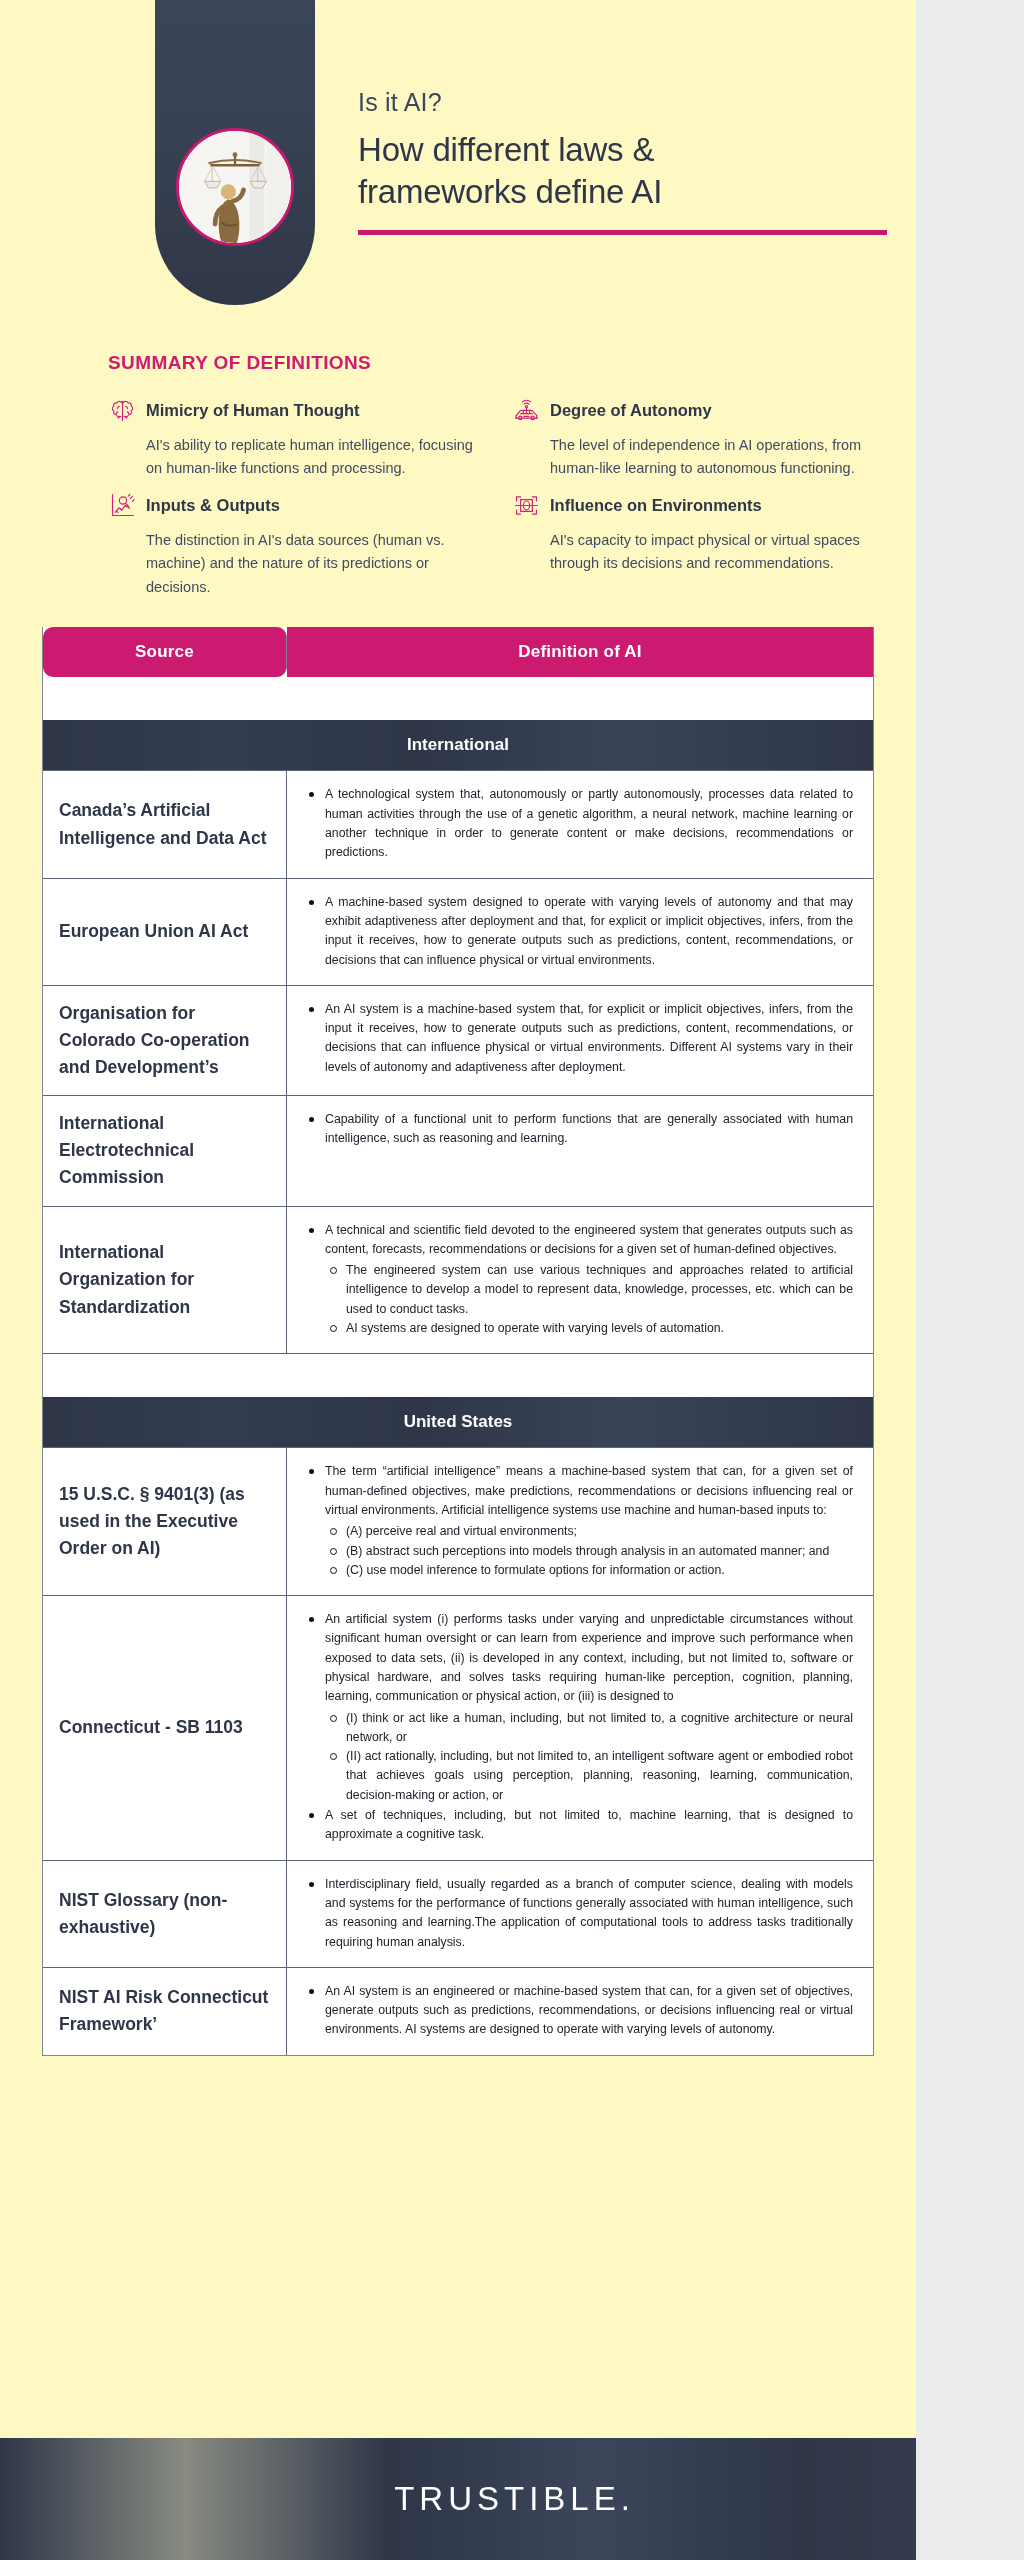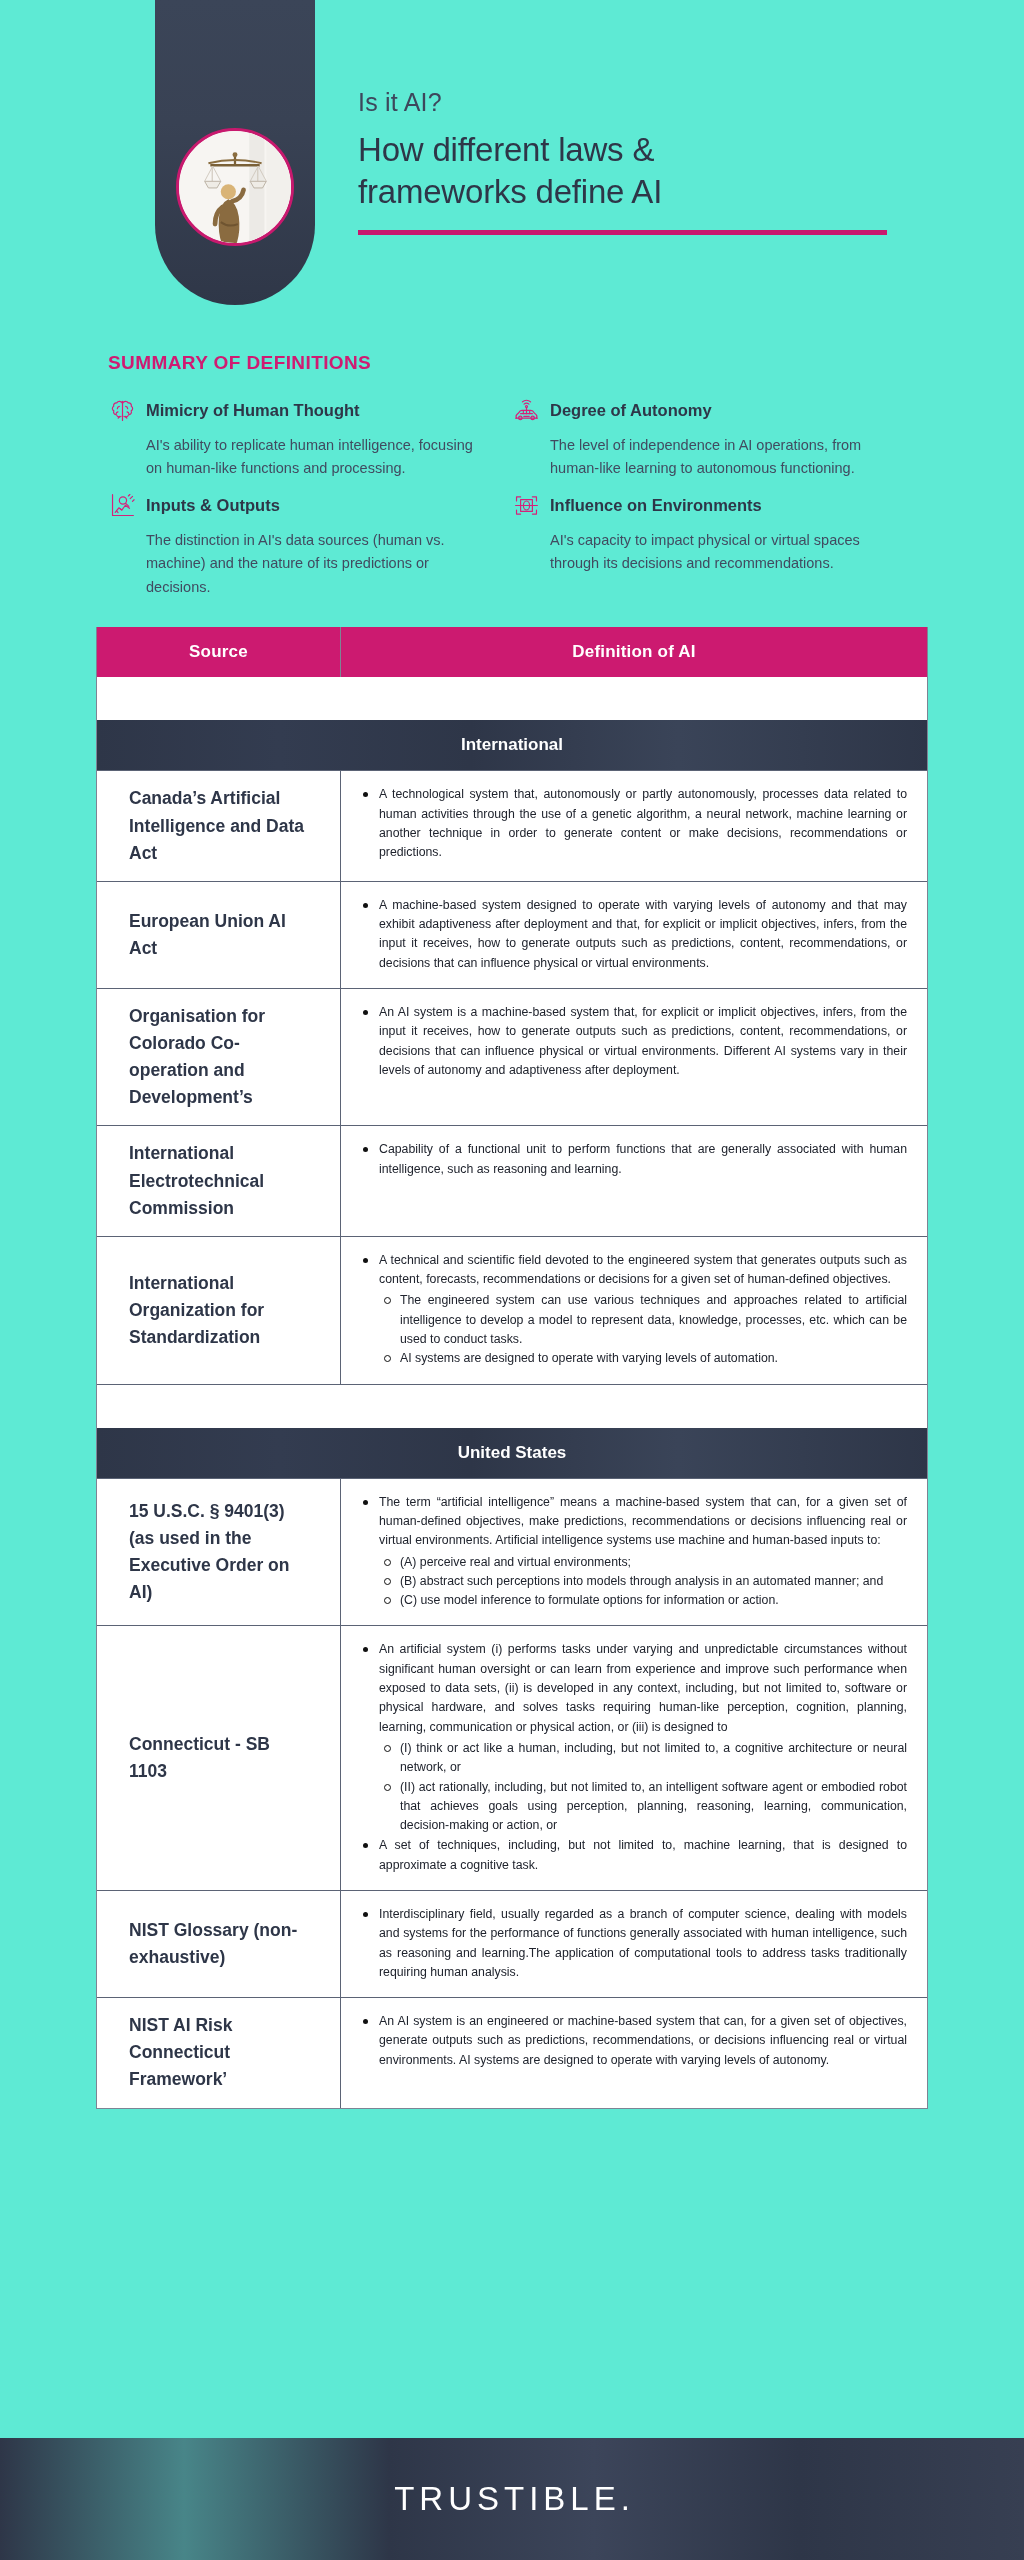--- a/index.html
+++ b/index.html
@@ -3,23 +3,23 @@
 <meta charset="utf-8">
 <style>
   * { box-sizing: border-box; margin: 0; padding: 0; }
   html, body {
     width: 1024px;
     background: #ebedec;
     font-family: "Liberation Sans", sans-serif;
   }
   .page {
     position: relative;
-    width: 1024px;
+    width: 916px;
     min-height: 2560px;
-    background: #5eead4;
+    background: #fef9c3;
     overflow: hidden;
   }
 
   
   .header {
     position: relative;
     height: 330px;
   }
   .badge {
     position: absolute;
@@ -122,35 +122,35 @@
   .trow { display: flex; }
   .thead .tcell {
     background: #cc1a70;
     color: #fff;
     font-weight: 700;
     font-size: 17px;
     text-align: center;
     padding: 15px 8px;
     letter-spacing: .2px;
   }
-  .thead .c1 { border-right: 1px solid #7d8494; }
+  .thead .c1 { border-right: 1px solid #7d8494; border-radius: 10px; }
   .sect {
     background: linear-gradient(90deg,#2e3648 0%,#333c50 22%,#2e3648 45%,#3a4458 70%,#2e3648 100%);
     color: #fff;
     font-weight: 700;
     font-size: 17px;
     text-align: center;
     padding: 15px 8px;
     width: 100%;
     margin-top: 43px;
   }
   .c1 {
     flex: 0 0 244px;
     width: 244px;
-    padding: 14px 32px;
+    padding: 14px 16px;
     border-right: 1px solid #5b6375;
   }
   .c2 {
     flex: 1 1 auto;
     padding: 14px 20px 14px 16px;
   }
   .tbody .trow { border-bottom: 1px solid #5b6375; }
   .tbody .trow:last-child { border-bottom: none; }
   .src-name {
     font-size: 17.5px;

